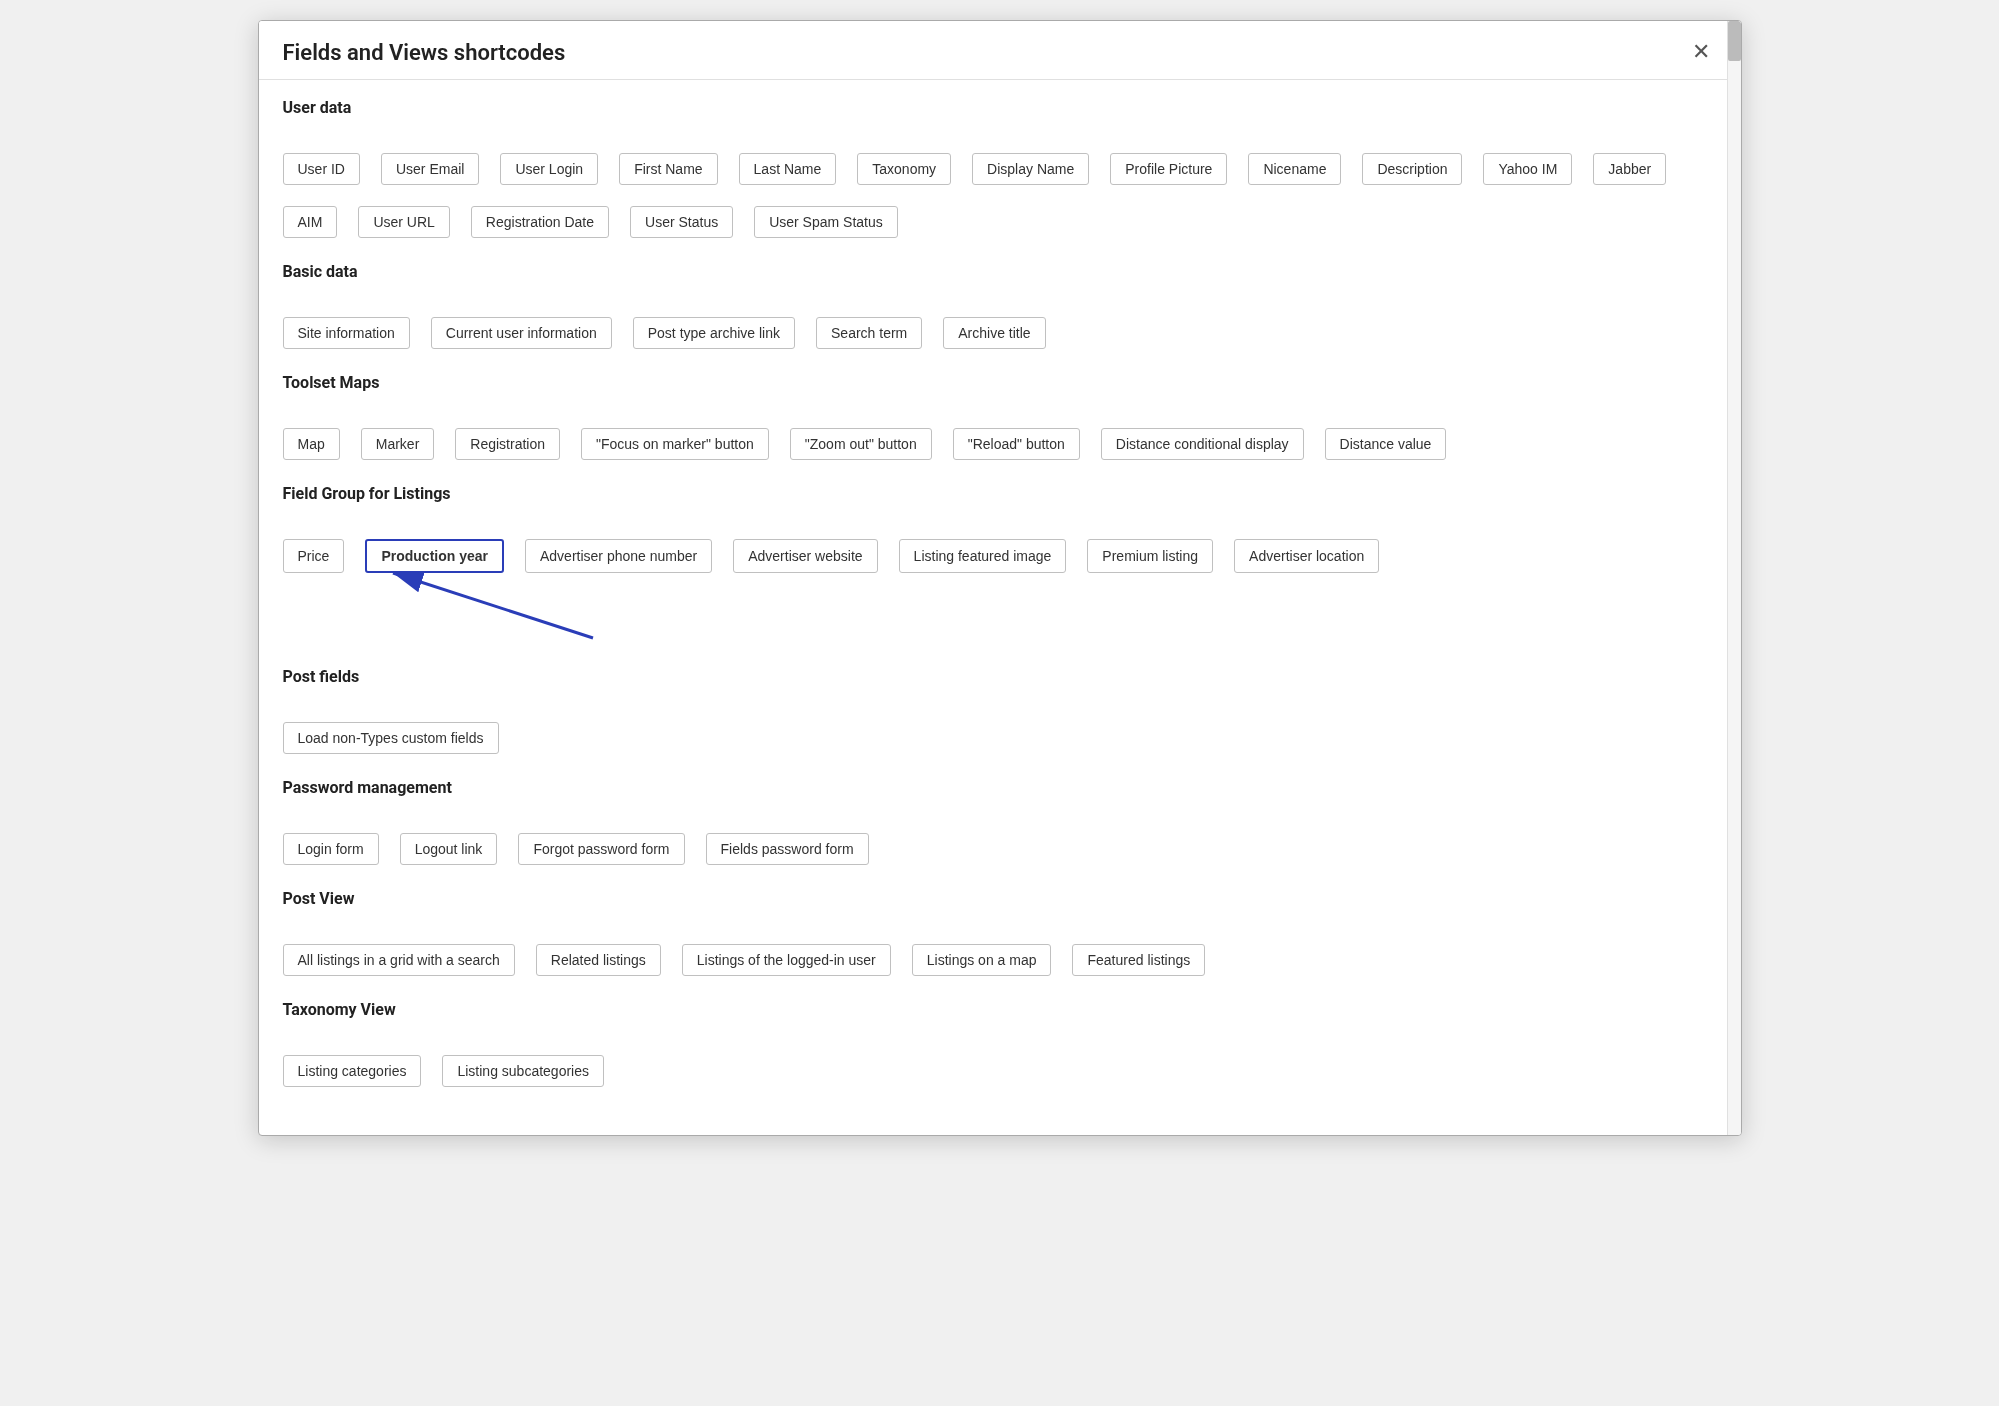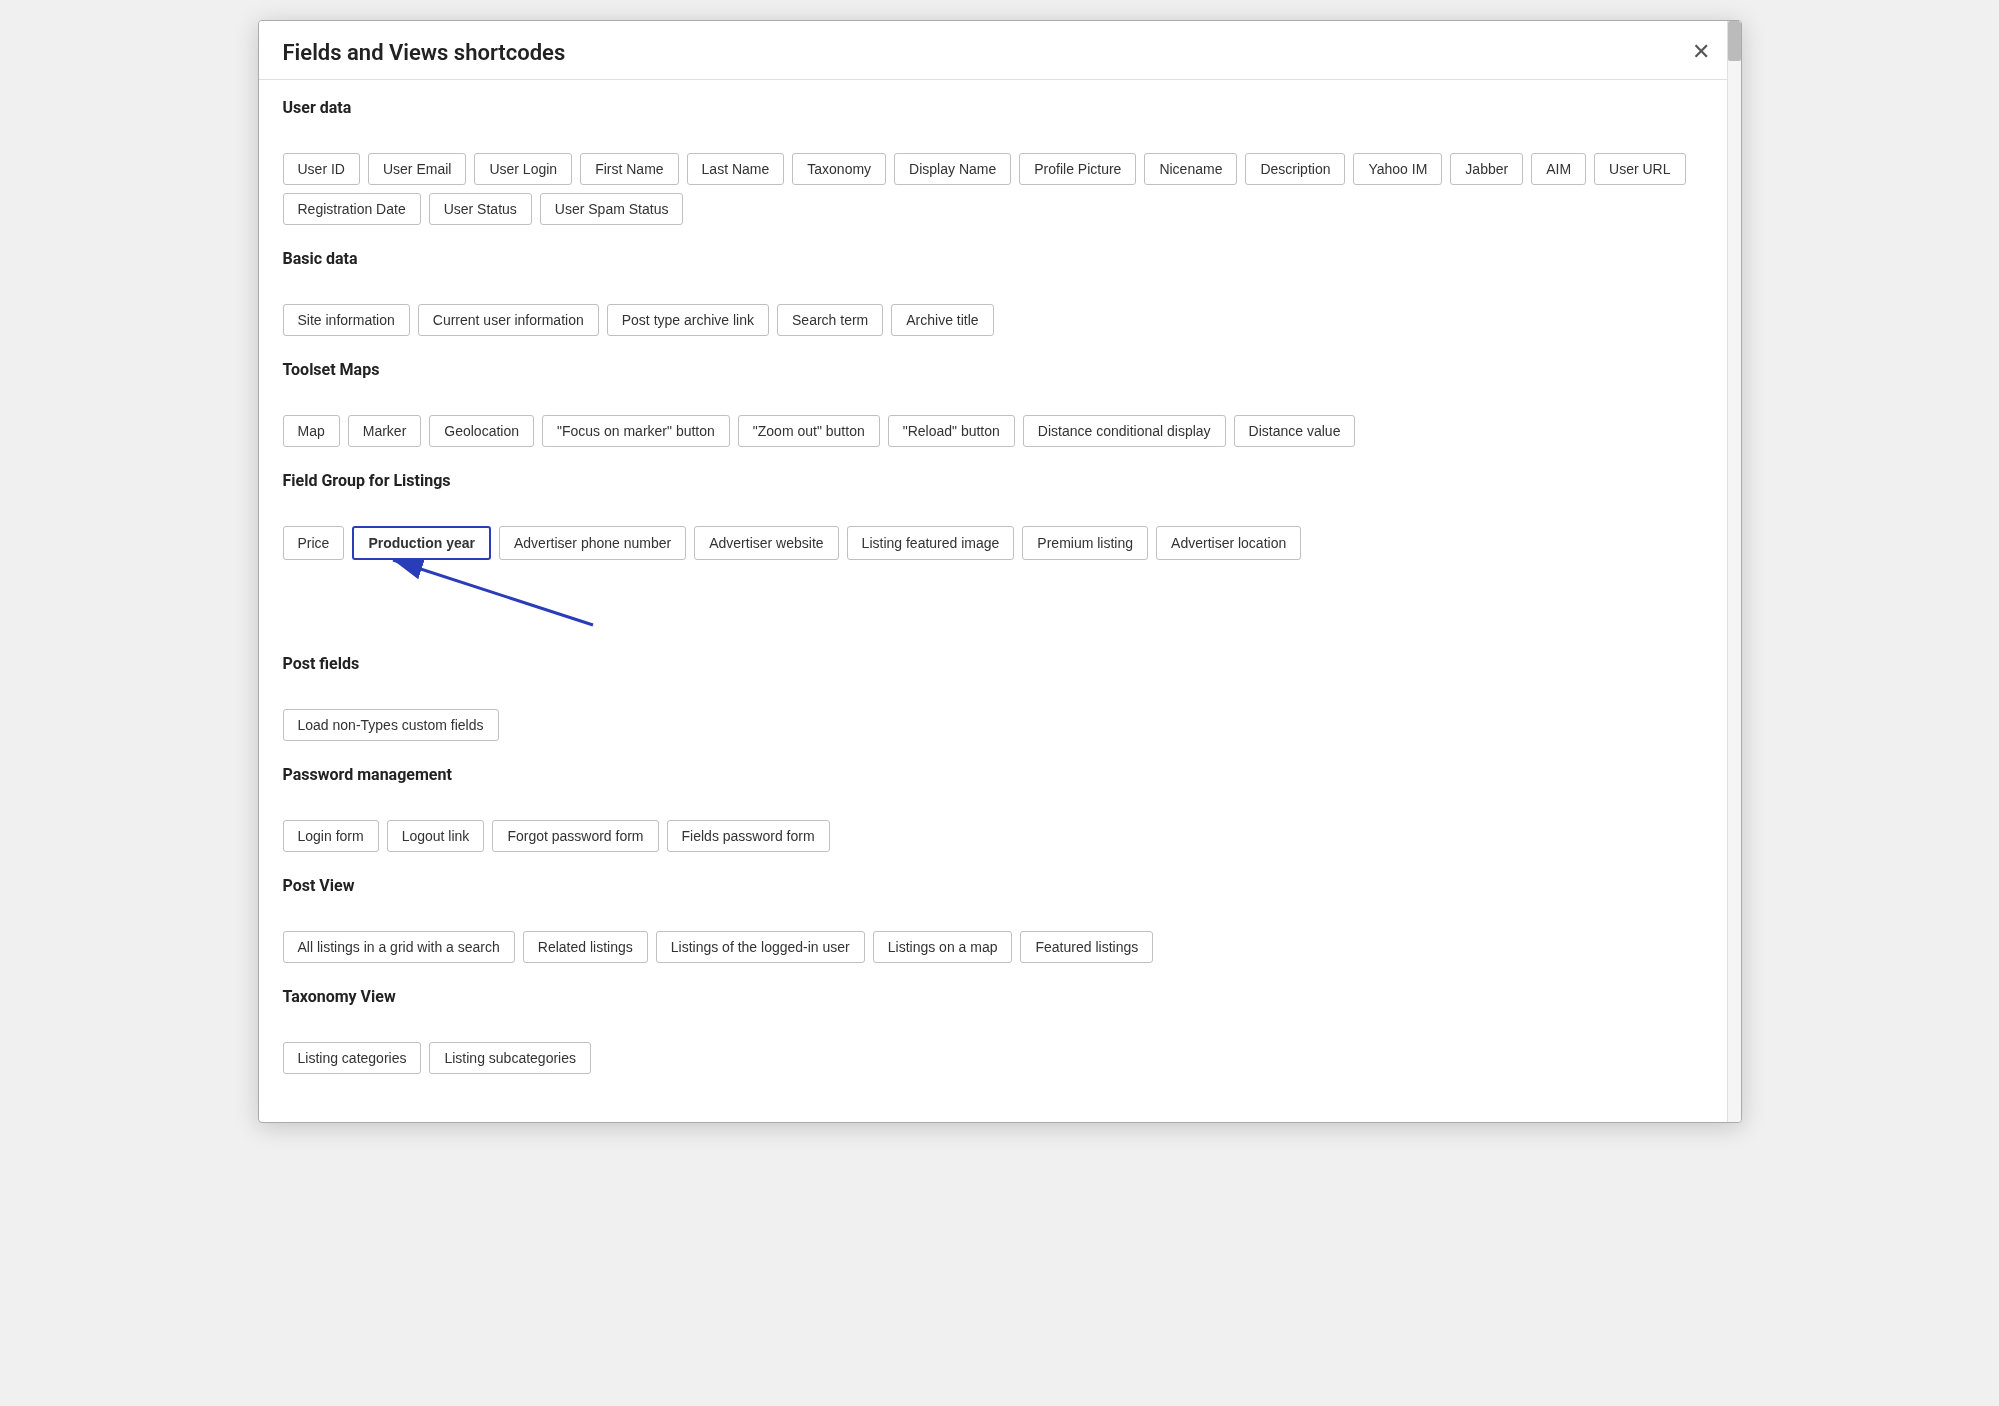--- a/index.html
+++ b/index.html
@@ -69,21 +69,21 @@
     }
     .section-title {
       font-size: 16px;
       font-weight: 700;
       color: #222;
       margin-bottom: 12px;
     }
     .tag-group {
       display: flex;
       flex-wrap: wrap;
-      gap: 8px;
+      gap: 21px;
       margin-top: 36px;
     }
     .tag-btn {
       display: inline-block;
       padding: 7px 14px;
       border: 1px solid #c0c0c0;
       border-radius: 3px;
       background: #fff;
       font-size: 14px;
       color: #333;
@@ -137,21 +137,21 @@
             <button class="tag-btn">Post type archive link</button>
             <button class="tag-btn">Search term</button>
             <button class="tag-btn">Archive title</button>
           </div>
         </div>
         <div class="section">
           <div class="section-title">Toolset Maps</div>
           <div class="tag-group">
             <button class="tag-btn">Map</button>
             <button class="tag-btn">Marker</button>
-            <button class="tag-btn">Geolocation</button>
+            <button class="tag-btn">Registration</button>
             <button class="tag-btn">"Focus on marker" button</button>
             <button class="tag-btn">"Zoom out" button</button>
             <button class="tag-btn">"Reload" button</button>
             <button class="tag-btn">Distance conditional display</button>
             <button class="tag-btn">Distance value</button>
           </div>
         </div>
         <div class="section">
           <div class="section-title">Field Group for Listings</div>
           <div class="tag-group">

